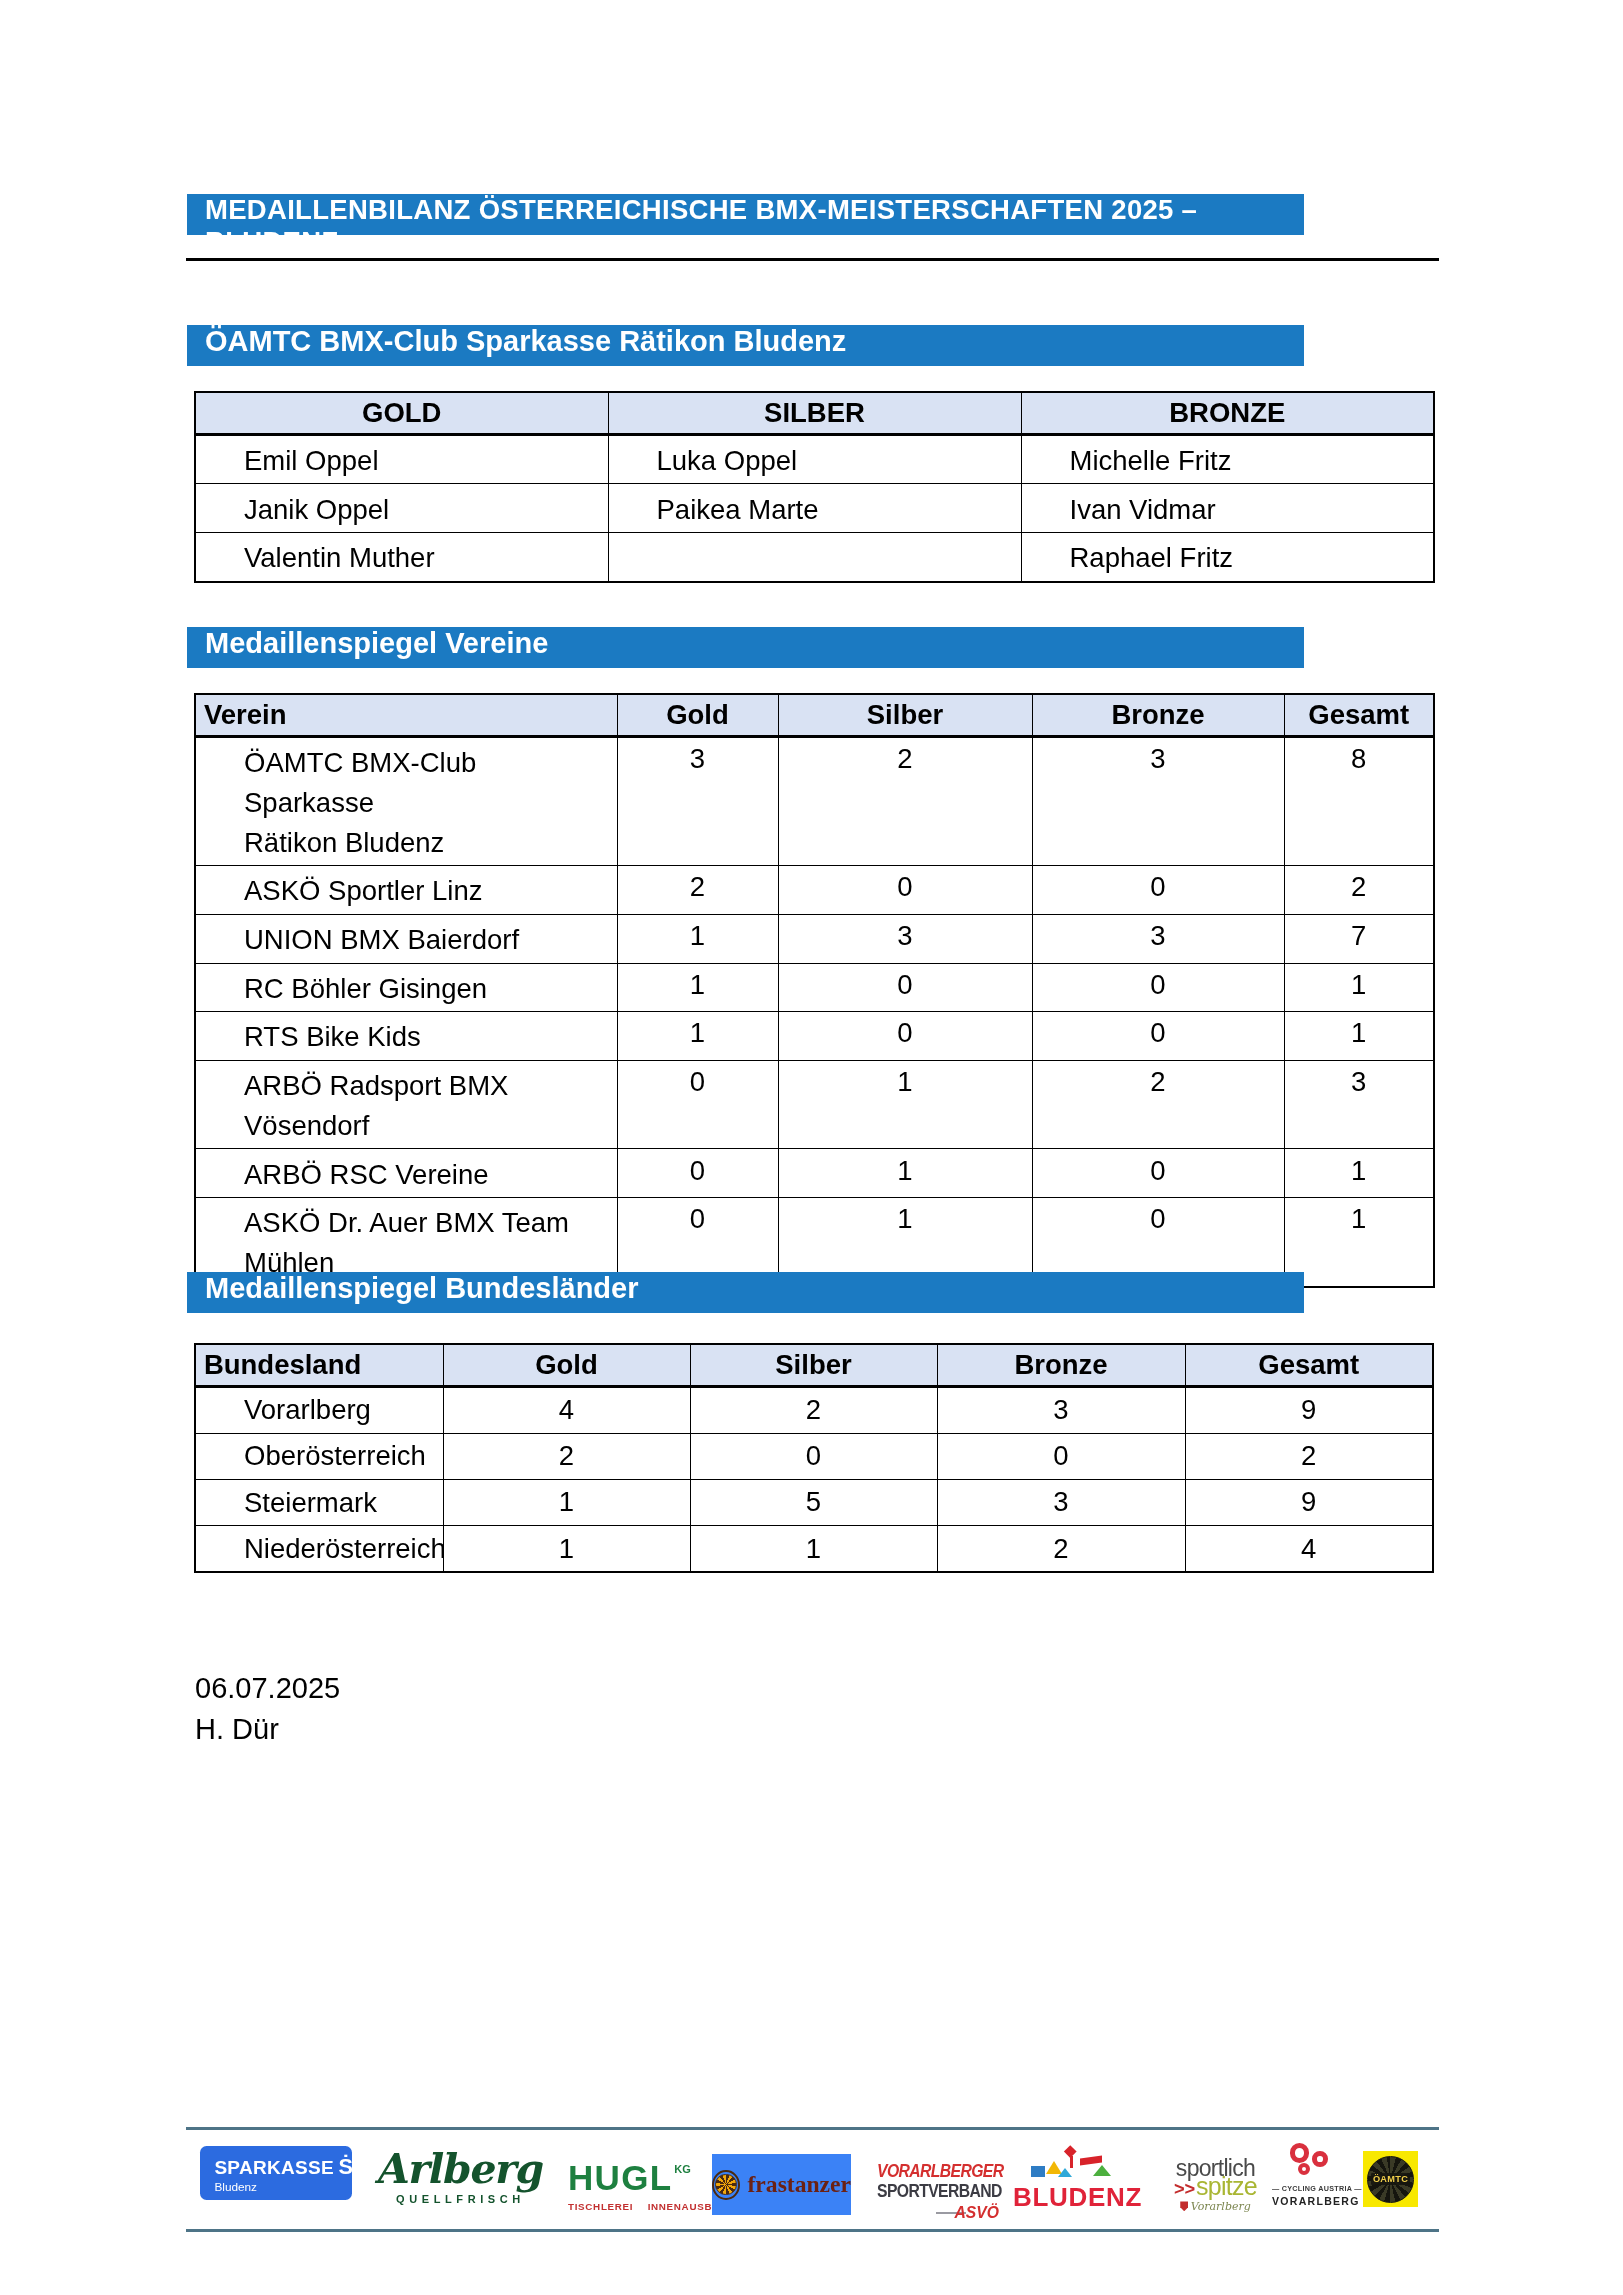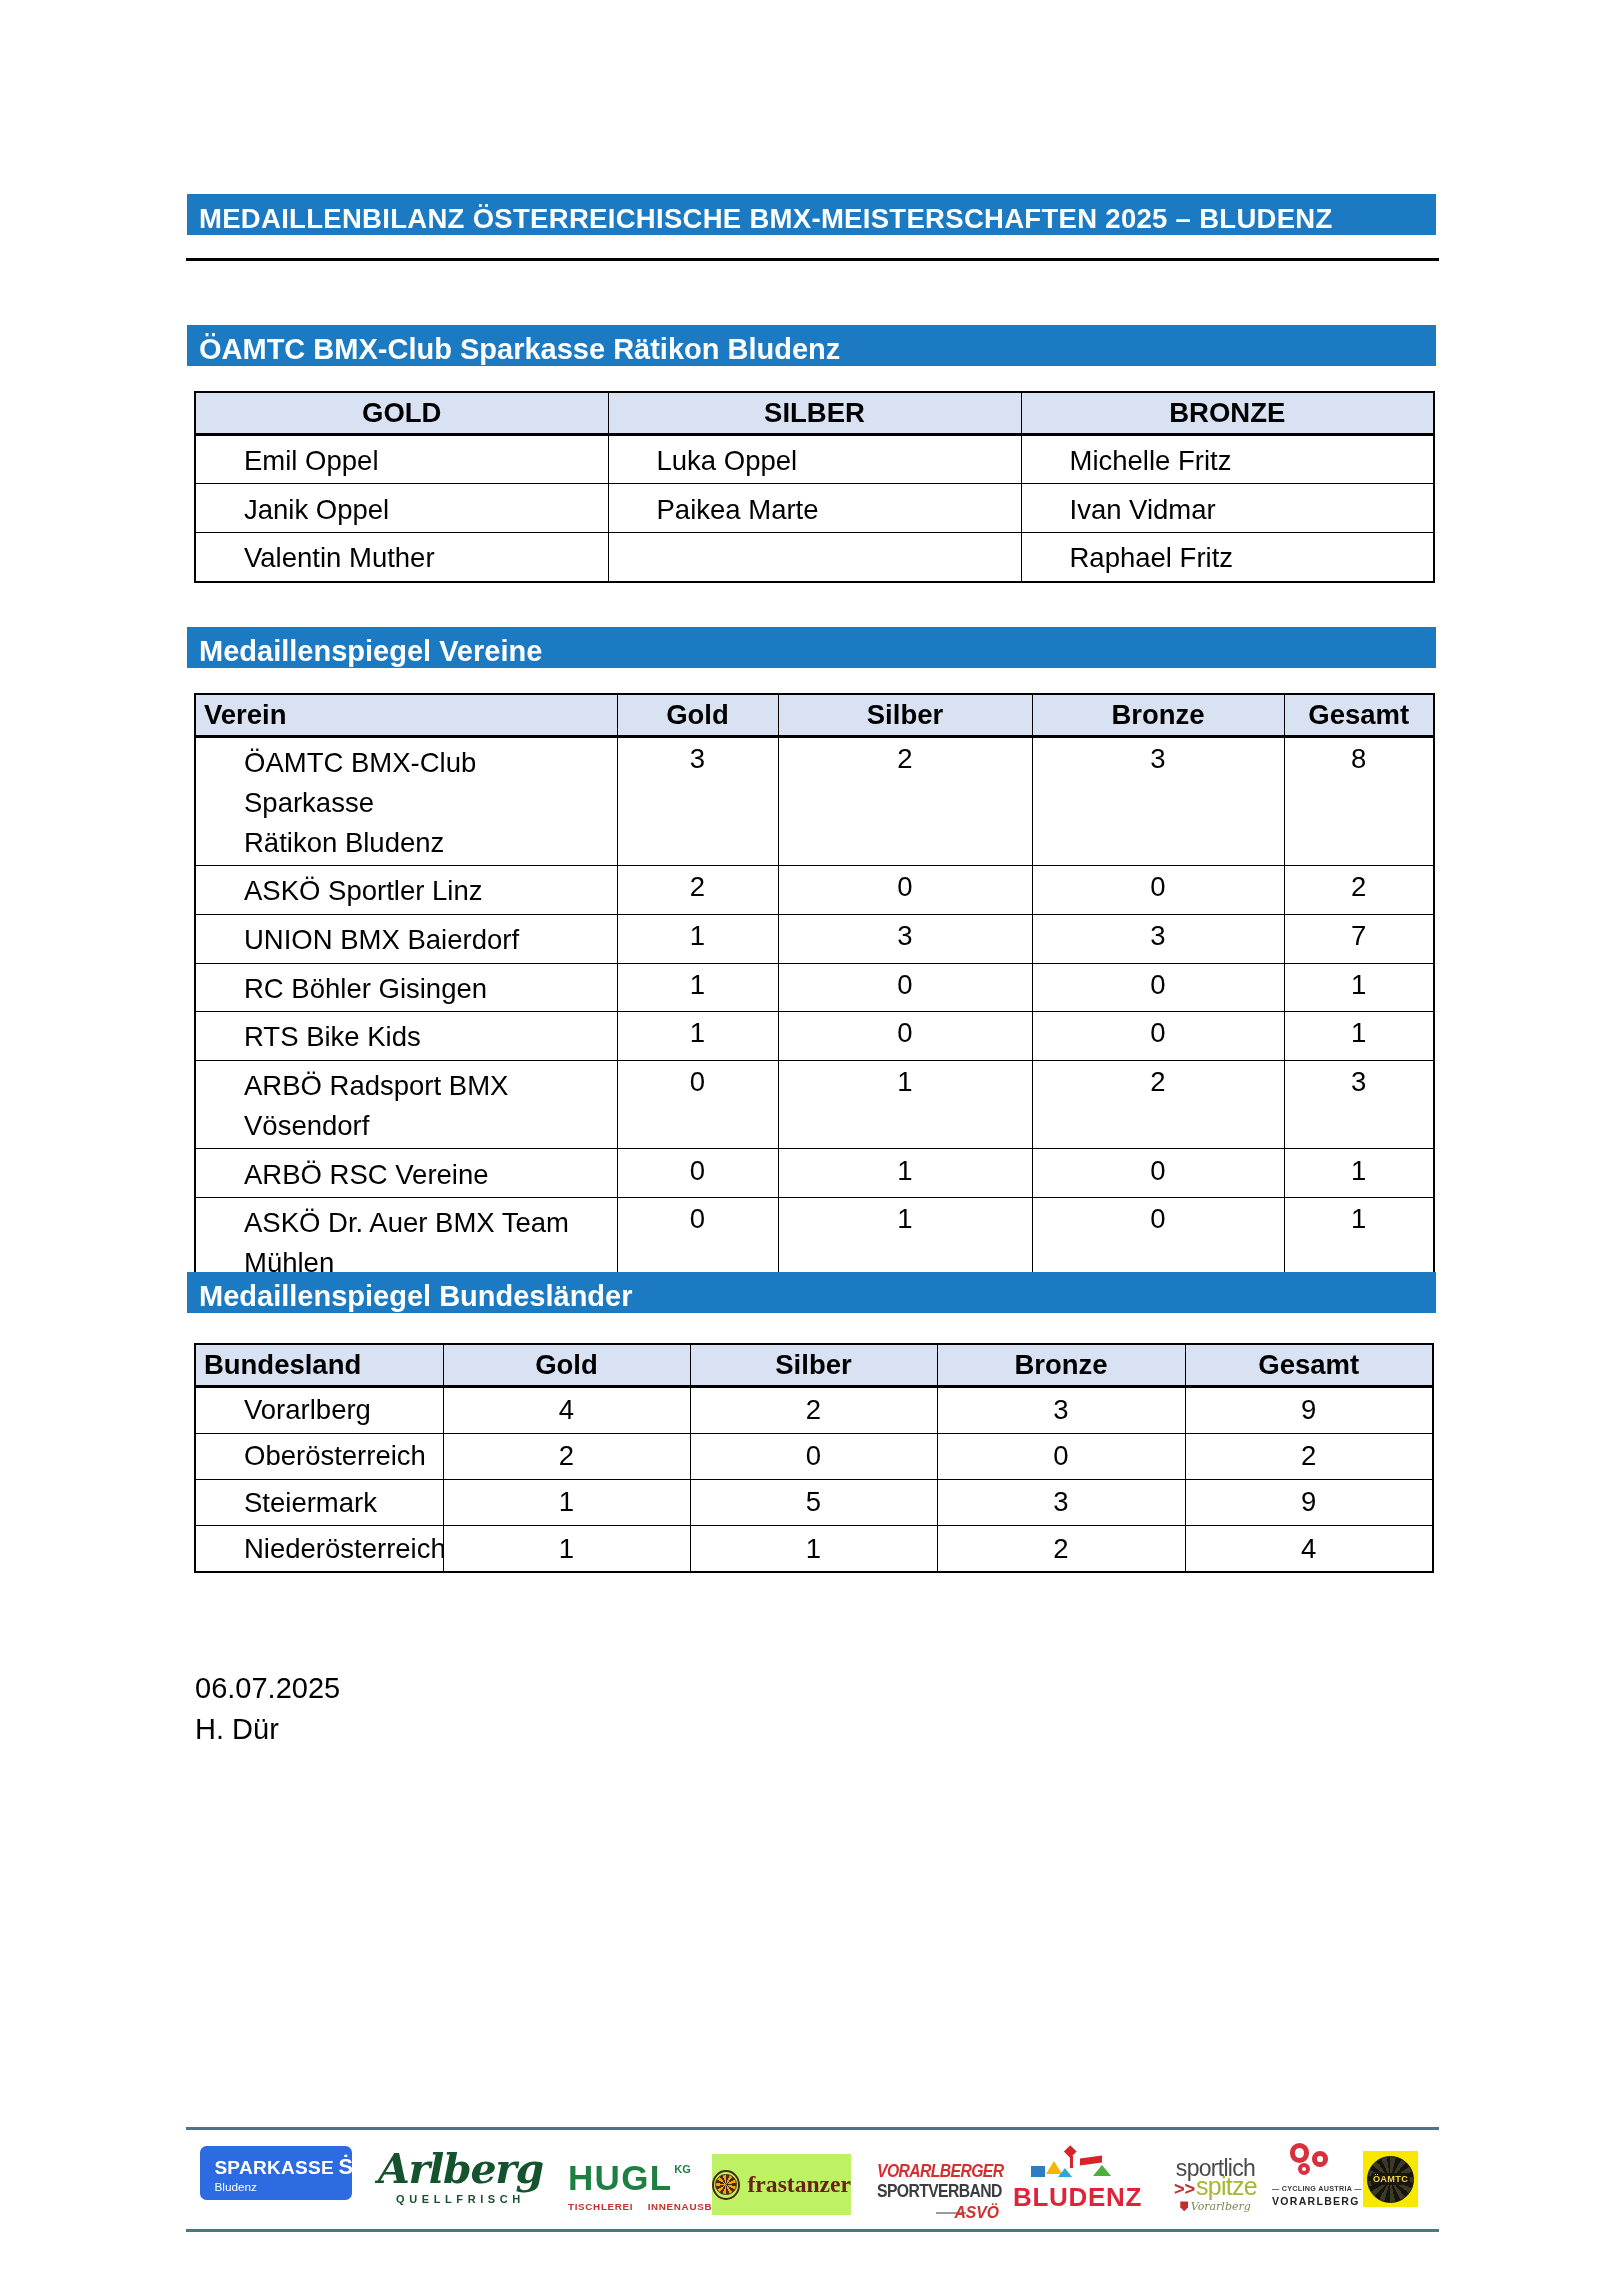--- a/index.html
+++ b/index.html
@@ -5,23 +5,23 @@
   * { margin:0; padding:0; box-sizing:border-box; }
   html,body { background:#e9e9e9; }
   body { font-family:"Liberation Sans","DejaVu Sans",sans-serif; }
   .page {
     position:relative; width:1623px; height:2295px;
     background:#ffffff; margin:0 auto; overflow:hidden;
   }
 
   
   .banner {
-    position:absolute; left:187px; width:1249px; height:41px;
+    position:absolute; left:187px; width:1117px; height:41px;
     background:#1B7AC2; color:#ffffff; font-weight:bold;
-    display:flex; align-items:flex-end; padding-left:12px;
+    display:flex; align-items:flex-start; padding-left:18px;
   }
   .banner.title { top:194px; font-size:27.5px; letter-spacing:0.3px; }
   .banner.s1 { top:325px; font-size:29px; }
   .banner.s2 { top:627px; font-size:29px; }
   .banner.s3 { top:1272px; font-size:29px; }
 
   .title-rule { position:absolute; left:186px; top:258px; width:1253px; height:2.6px; background:#000; }
 
   
   table { position:absolute; left:194px; width:1238px; border-collapse:collapse; table-layout:fixed;
@@ -68,21 +68,21 @@
   .arlberg .sub { font-size:11px; font-weight:bold; letter-spacing:4.6px; margin-top:0px; }
 
   
   .hugl { left:568px; top:2160px; width:128px; text-align:left; }
   .hugl .l1 { display:flex; align-items:flex-start; color:#1E8040; }
   .hugl .nm { font-size:35px; font-weight:900; letter-spacing:1.3px; line-height:1; }
   .hugl .kg { font-size:11px; font-weight:bold; margin:2.6px 0 0 2px; }
   .hugl .sub { display:flex; gap:14.4px; color:#C23030; font-size:9.8px; font-weight:bold; letter-spacing:0.7px; margin-top:5.9px; }
 
   
-  .frastanzer { left:712px; top:2154px; width:139px; height:61px; background:#bef264;
+  .frastanzer { left:712px; top:2154px; width:139px; height:61px; background:#3b82f6;
                 display:flex; align-items:center; justify-content:center; gap:7.9px; }
   .fr-emblem { width:30px; height:30px; border-radius:50%; border:2px solid #4A2A10;
                display:flex; align-items:center; justify-content:center; }
   .fr-emblem::before { content:""; width:19.6px; height:19.6px; border-radius:50%; border:1.3px solid #4A2A10;
                        background:repeating-conic-gradient(#4A2A10 0 20deg, #F2A70B 20deg 40deg); }
   .frastanzer .nm { font-family:"Liberation Serif",serif; font-weight:bold; font-size:23.6px; color:#6B2114; }
 
   
   .sportverband { left:877px; top:2161px; width:122px; }
   .sportverband .l { font-weight:800; font-size:18.3px; letter-spacing:-0.7px; transform:scaleX(0.86); transform-origin:left; line-height:1.1; white-space:nowrap; }

